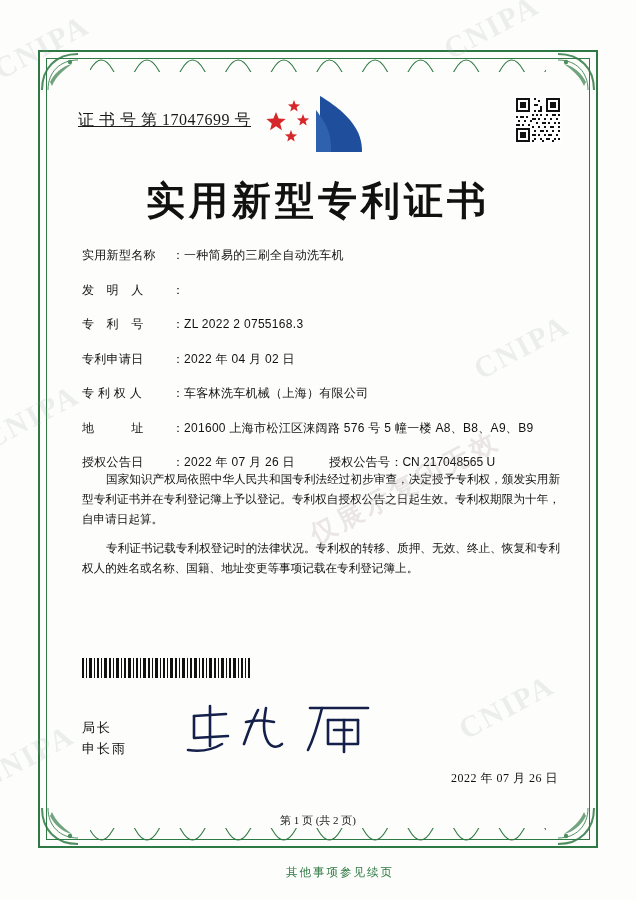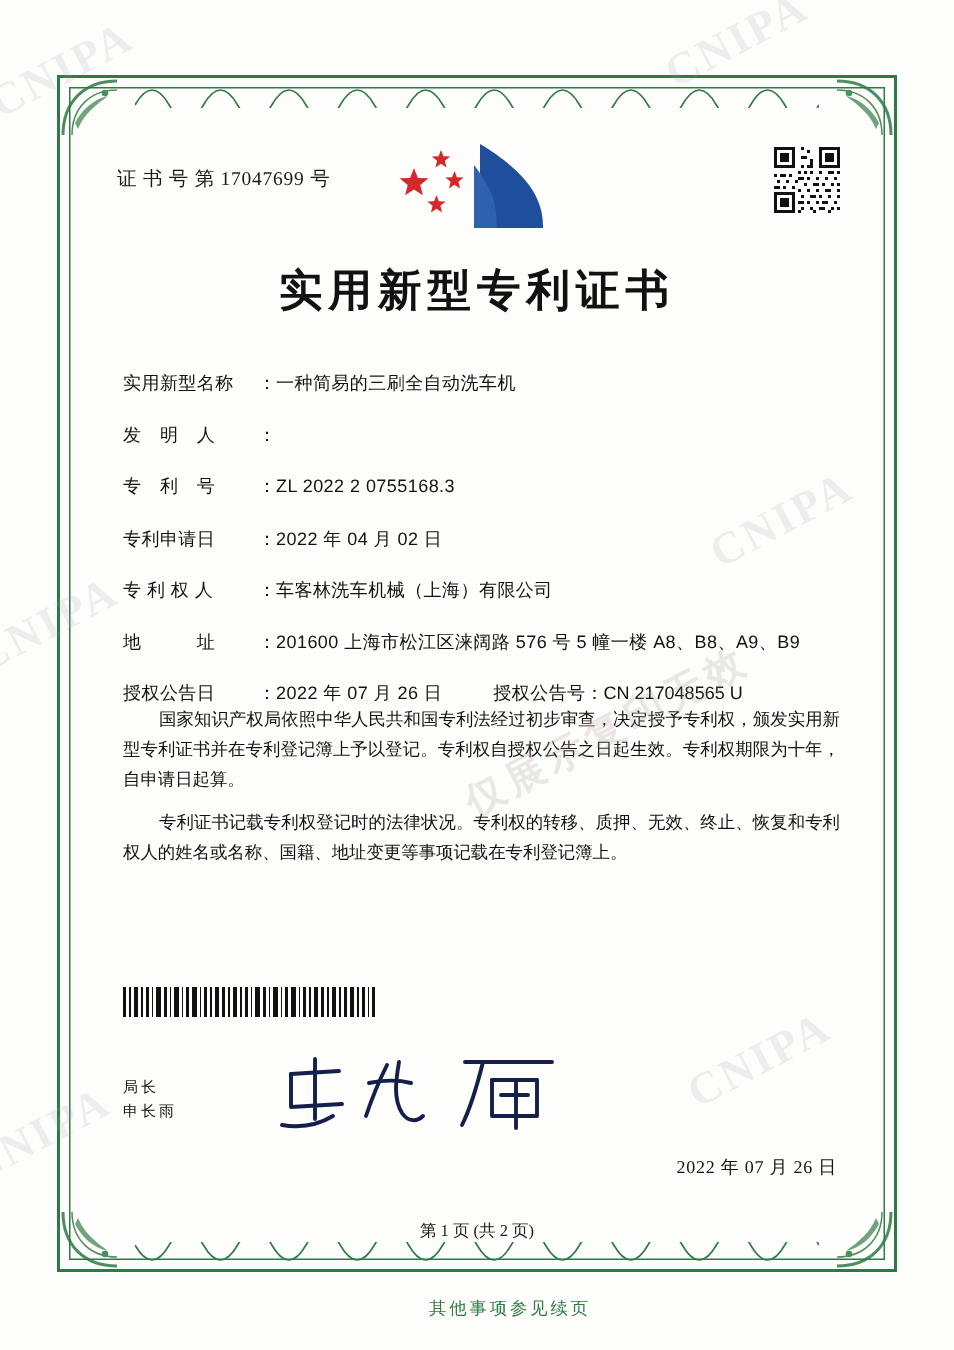--- a/index.html
+++ b/index.html
@@ -101,24 +101,25 @@
   .content {
     position: absolute;
     left: 46px; top: 58px; right: 46px; bottom: 60px;
     z-index: 3;
   }
 
   .cert-no {
     position: absolute;
     left: 32px;
     top: 52px;
-    font-size: 13px;
+    font-size: 16px;
     color: #1a1a1a;
     letter-spacing: 0.5px;
     font-family: "Liberation Serif", serif;
+    text-decoration: underline;
   }
 
   .emblem {
     position: absolute;
     left: 50%;
     top: 32px;
     transform: translateX(-50%);
     width: 120px;
     height: 68px;
   }
@@ -133,21 +134,21 @@
   }
   .qr svg { display:block; width:100%; height:100%; }
 
   .title {
     position: absolute;
     top: 116px;
     left: 0; right: 0;
     text-align: center;
     font-family: "Liberation Serif", serif;
     font-weight: bold;
-    font-size: 29px;
+    font-size: 39px;
     letter-spacing: 4px;
     color: #111;
   }
 
   .fields {
     position: absolute;
     top: 188px;
     left: 36px;
     right: 30px;
   }
@@ -205,21 +206,21 @@
     width: 168px;
     height: 20px;
   }
   .barcode svg { display:block; width:100%; height:100%; }
 
   .signature-block {
     position: absolute;
     left: 36px;
     top: 660px;
     font-family: Liberation Sans, sans-serif;
-    font-size: 10px;
+    font-size: 13px;
     line-height: 1.6;
     color: #121212;
     letter-spacing: 2px;
   }
   .hand-sign {
     position: absolute;
     left: 136px;
     top: 642px;
     width: 200px;
     height: 56px;

